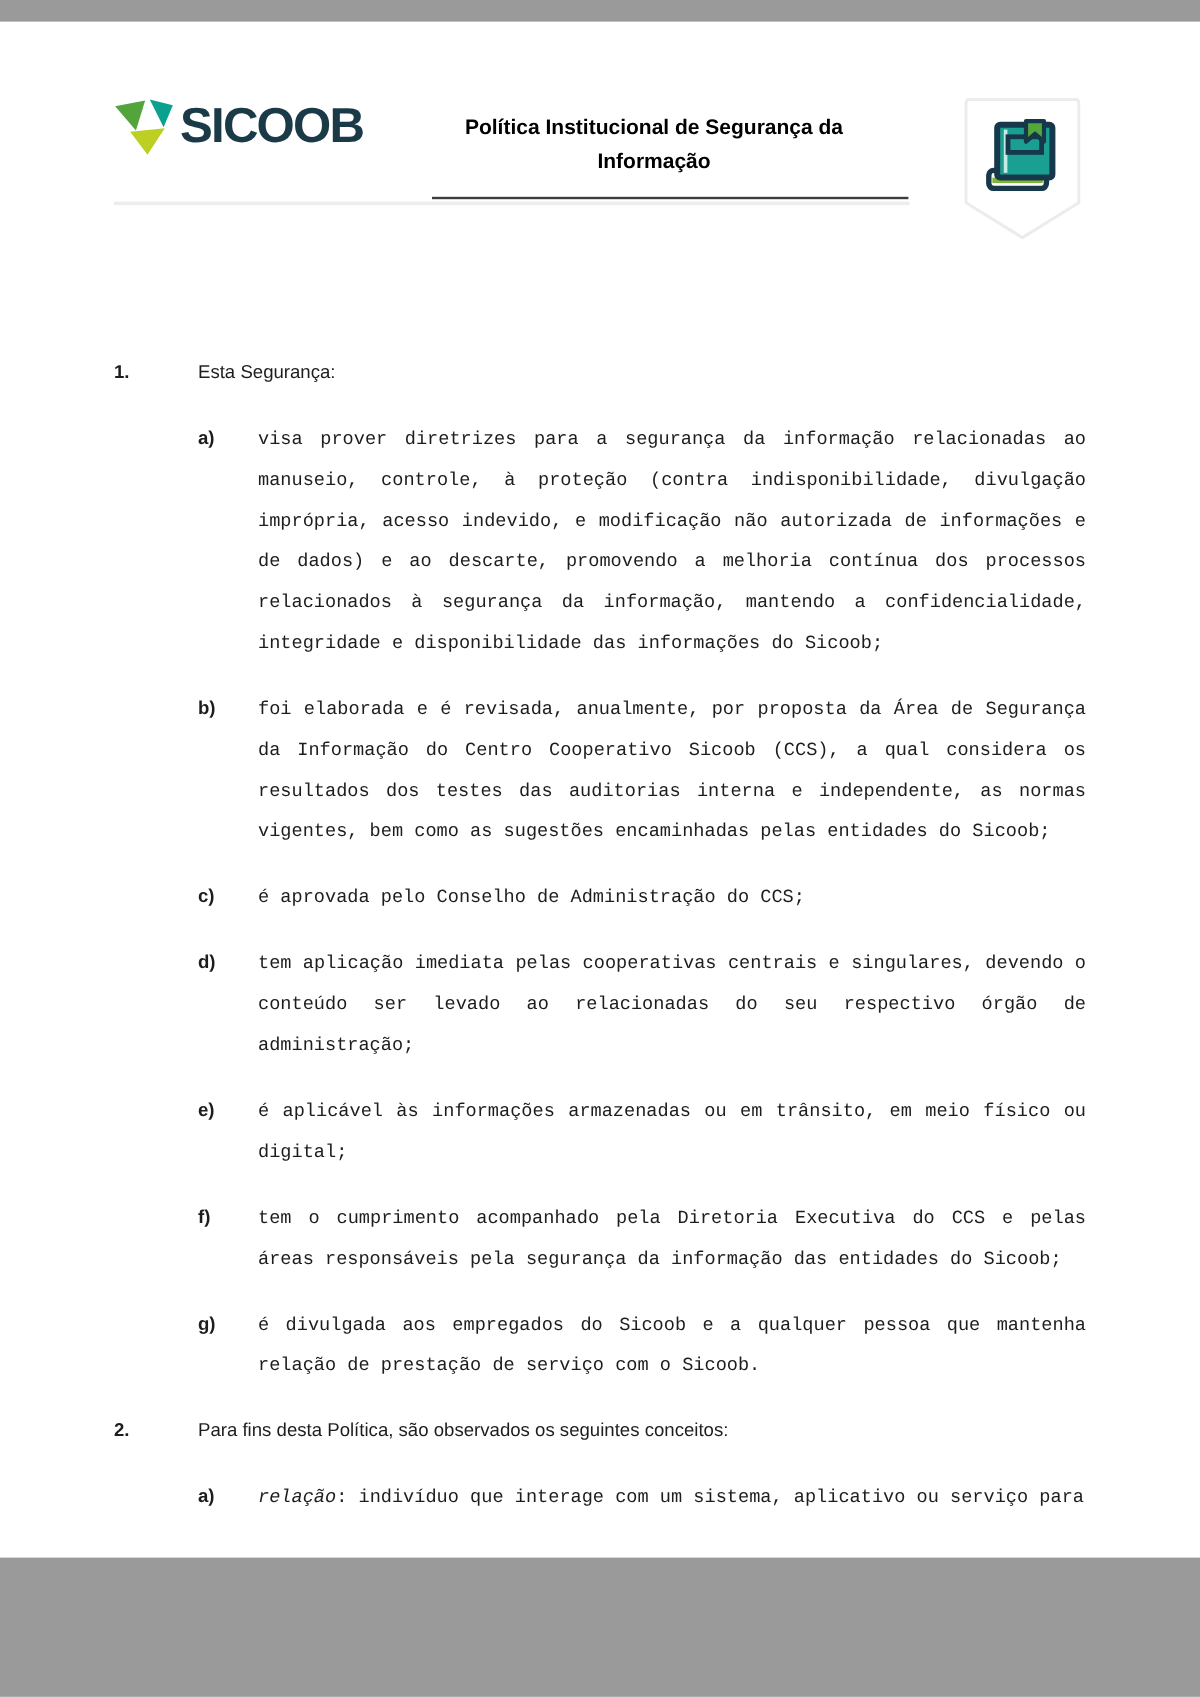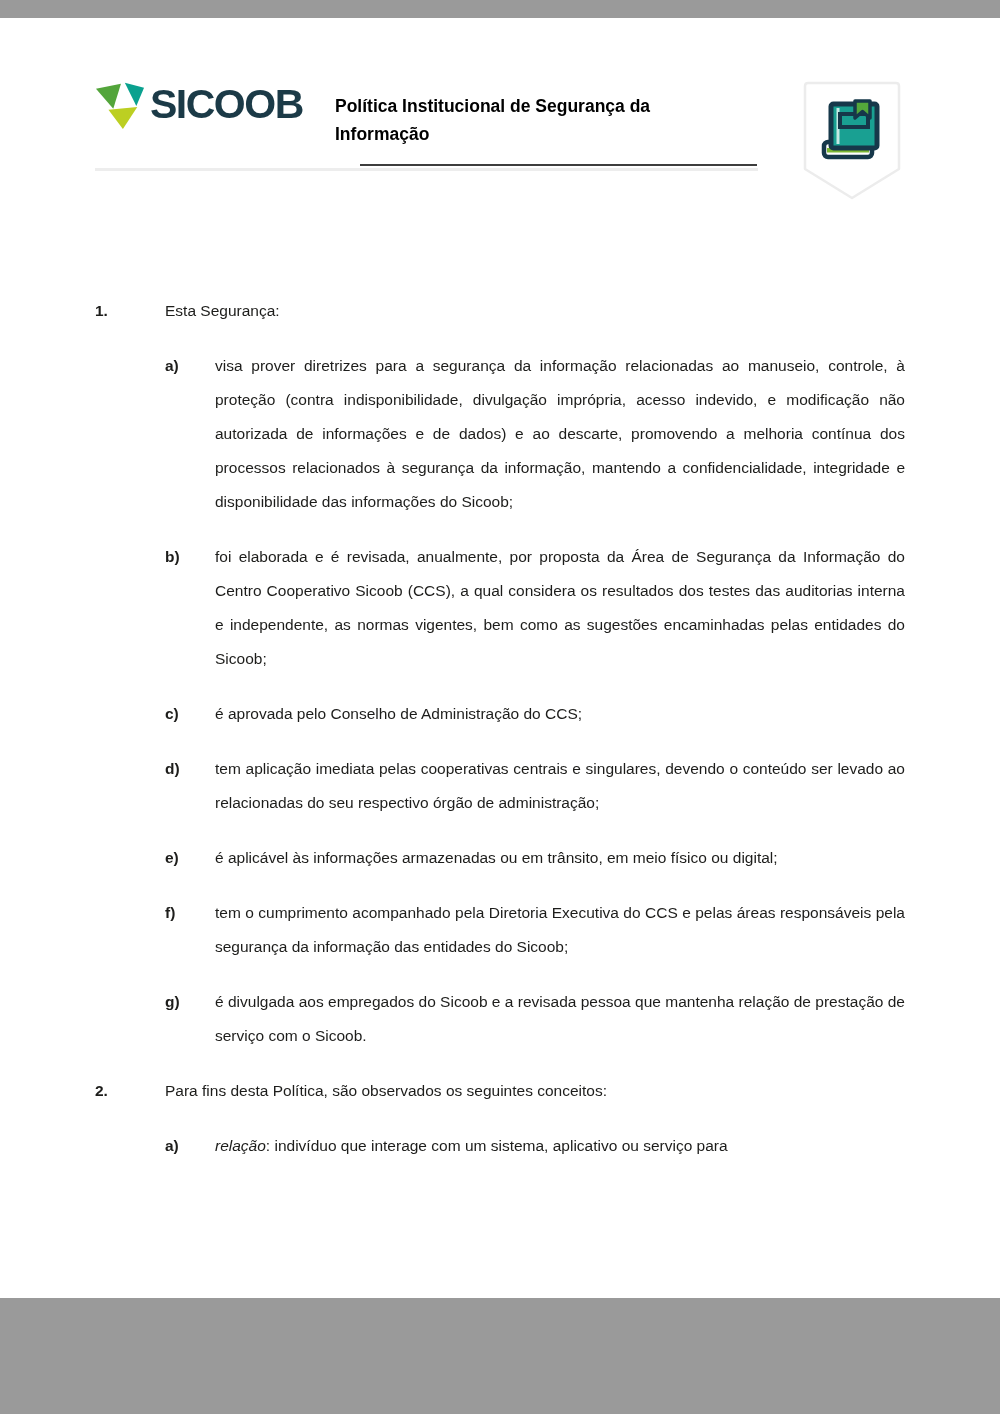--- a/index.html
+++ b/index.html
@@ -18,39 +18,39 @@
     position:absolute;left:95px;top:60px;
     display:flex;align-items:flex-start;gap:5px;
   }
   .logo svg{width:50px;height:53px;display:block;}
   .wordmark{
     font-size:41px;font-weight:800;letter-spacing:-1.5px;
     line-height:53px;color:#1b3a47;
   }
   .doc-title{
     position:absolute;right:245px;top:74px;width:420px;
-    text-align:left;font-weight:bold;font-size:17.5px;
+    text-align:center;font-weight:bold;font-size:17.5px;
     line-height:28px;color:#000;
   }
   .rule-dark{position:absolute;left:360px;top:146px;width:397px;height:2px;background:#3d3d3d;}
   .rule-light{position:absolute;left:95px;top:150px;width:663px;height:3px;background:#ededed;}
   .badge{position:absolute;left:800px;top:63px;width:104px;height:122px;}
   .badge svg{width:104px;height:122px;display:block;}
 
   
   main{
     position:absolute;left:95px;top:276px;width:810px;
     font-size:15.5px;line-height:34px;
   }
   .section-heading{display:flex;margin:0 0 21px 0;}
   .sec-num{width:70px;flex:none;font-weight:bold;}
   .sec-title{flex:1;}
   .item-row{display:flex;margin:0 0 21px 70px;}
   .item-letter{width:50px;flex:none;font-weight:bold;}
-  .item-text{flex:1;text-align:justify;margin:0;}
+  .item-text{flex:1;text-align:justify;margin:0;font-family:Liberation Mono, monospace;}
   .item-text i{font-style:italic;}
 
   
   footer{
     position:absolute;left:95px;top:1348px;width:810px;
     font-size:13px;line-height:23px;color:#1b4856;
   }
   .classification{font-weight:bold;}
   .page-number{
     position:absolute;right:43px;top:23px;
@@ -126,21 +126,21 @@
         <div class="item-row">
           <span class="item-letter">e)</span>
           <p class="item-text">é aplicável às informações armazenadas ou em trânsito, em meio físico ou digital;</p>
         </div>
         <div class="item-row">
           <span class="item-letter">f)</span>
           <p class="item-text">tem o cumprimento acompanhado pela Diretoria Executiva do CCS e pelas áreas responsáveis pela segurança da informação das entidades do Sicoob;</p>
         </div>
         <div class="item-row">
           <span class="item-letter">g)</span>
-          <p class="item-text">é divulgada aos empregados do Sicoob e a revisada pessoa que mantenha relação de prestação de serviço com o Sicoob.</p>
+          <p class="item-text">é divulgada aos empregados do Sicoob e a qualquer pessoa que mantenha relação de prestação de serviço com o Sicoob.</p>
         </div>
         <div class="section-heading">
           <span class="sec-num">2.</span>
           <span class="sec-title">Para fins desta Política, são observados os seguintes conceitos:</span>
         </div>
         <div class="item-row">
           <span class="item-letter">a)</span>
           <p class="item-text"><i>relação</i>: indivíduo que interage com um sistema, aplicativo ou serviço para</p>
         </div>
       </div>

